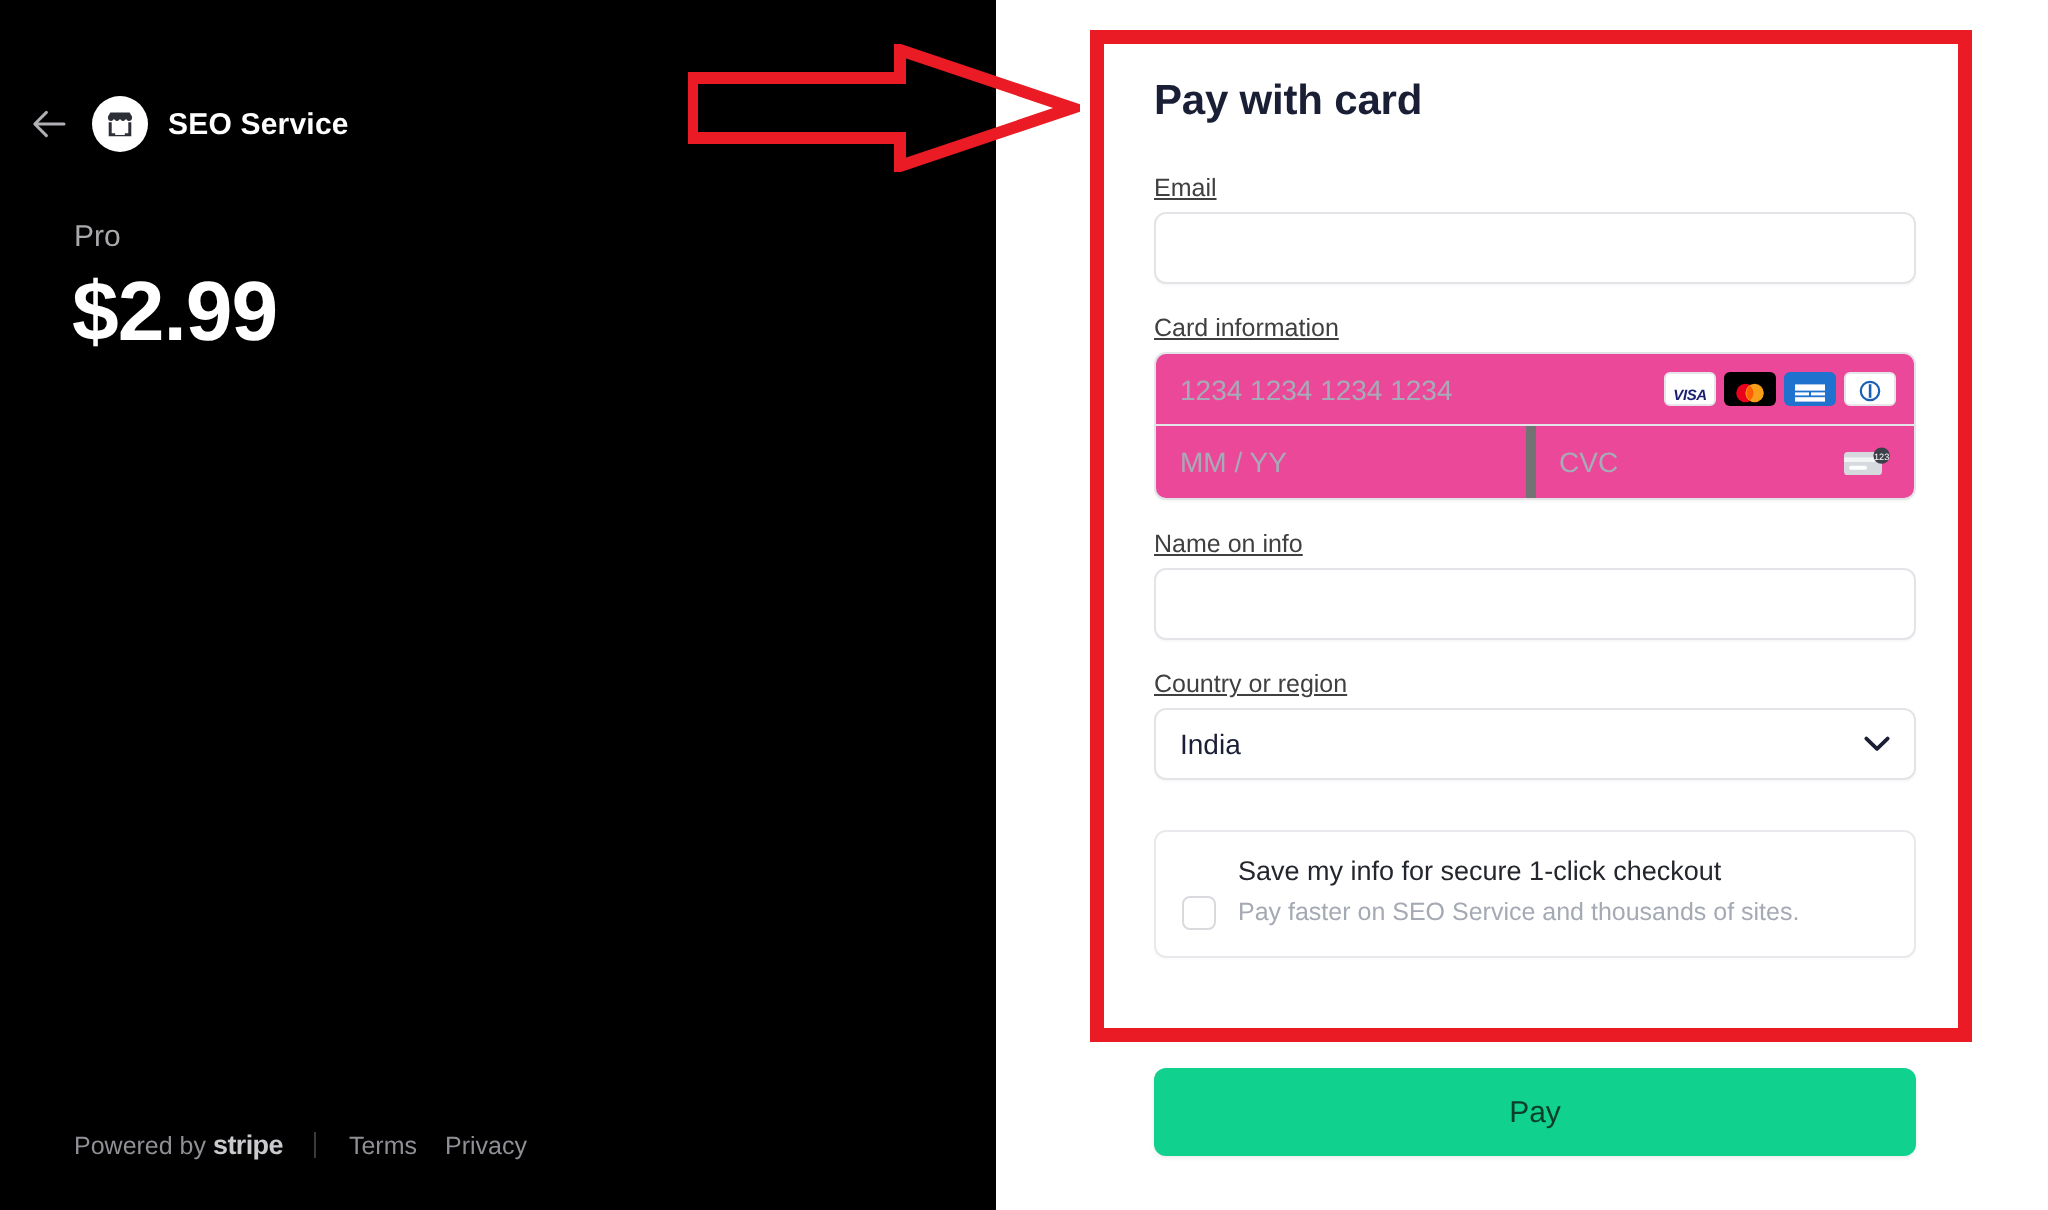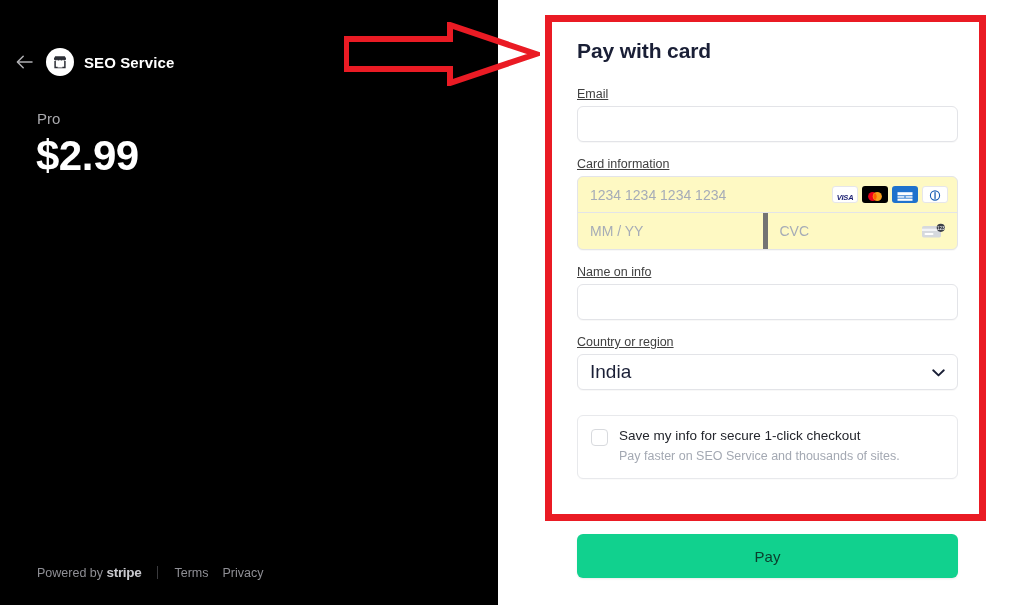--- a/index.html
+++ b/index.html
@@ -159,21 +159,21 @@
     font-family: "Liberation Sans", sans-serif;
     box-shadow: 0 1px 1px rgba(0,0,0,.03);
     outline: none;
   }
   .txt-input::placeholder { color: #a6acb7; }
 
   
   .card-box {
     border: 1px solid #e3e4e8;
     border-radius: 6px;
-    background: #fef9c3;
+    background: #ec4899;
     overflow: hidden;
     box-shadow: 0 1px 1px rgba(0,0,0,.03);
   }
   .card-row-top {
     position: relative;
     height: 36px;
     display: flex;
     align-items: center;
     border-bottom: 1px solid #e3e4e8;
   }
@@ -259,21 +259,21 @@
 
   
   .select-wrap { position: relative; }
   .select-box {
     width: 100%;
     height: 36px;
     border: 1px solid #e3e4e8;
     border-radius: 6px;
     background: #ffffff;
     padding: 0 32px 0 12px;
-    font-size: 19px;
+    font-size: 14px;
     color: #1a1f36;
     display: flex;
     align-items: center;
     box-shadow: 0 1px 1px rgba(0,0,0,.03);
     cursor: pointer;
   }
   .select-chevron {
     position: absolute;
     right: 13px;
     top: 50%;
@@ -284,20 +284,21 @@
   
   .save-box {
     margin-top: 25px;
     border: 1px solid #e8e9ec;
     border-radius: 6px;
     background: #ffffff;
     padding: 12px 7px 13px 13px;
     display: flex;
     gap: 11px;
     box-shadow: 0 1px 1px rgba(0,0,0,.02);
+    align-items: flex-end;
   }
   .save-checkbox {
     width: 17px;
     height: 17px;
     border: 1px solid #d8dade;
     border-radius: 4px;
     background: #fff;
     flex: 0 0 17px;
     margin-top: 1px;
     cursor: pointer;

